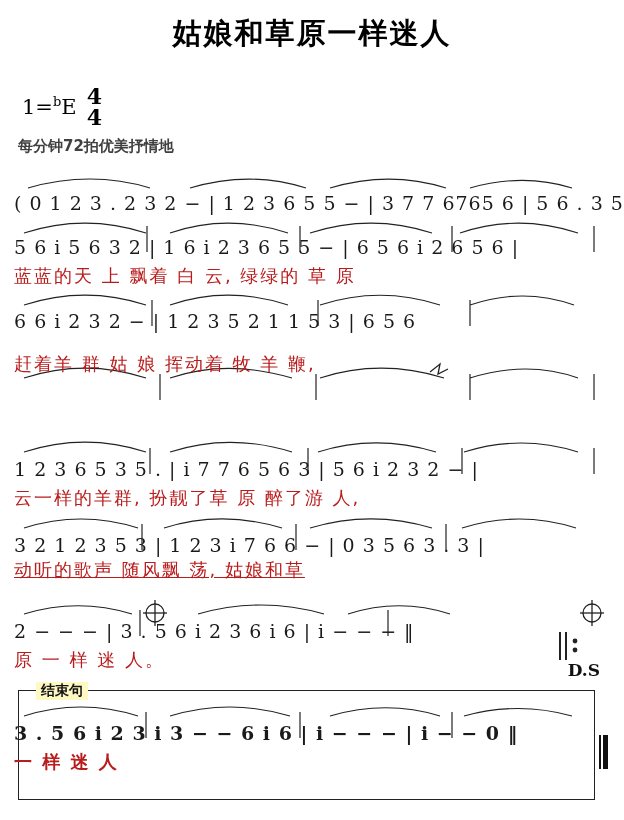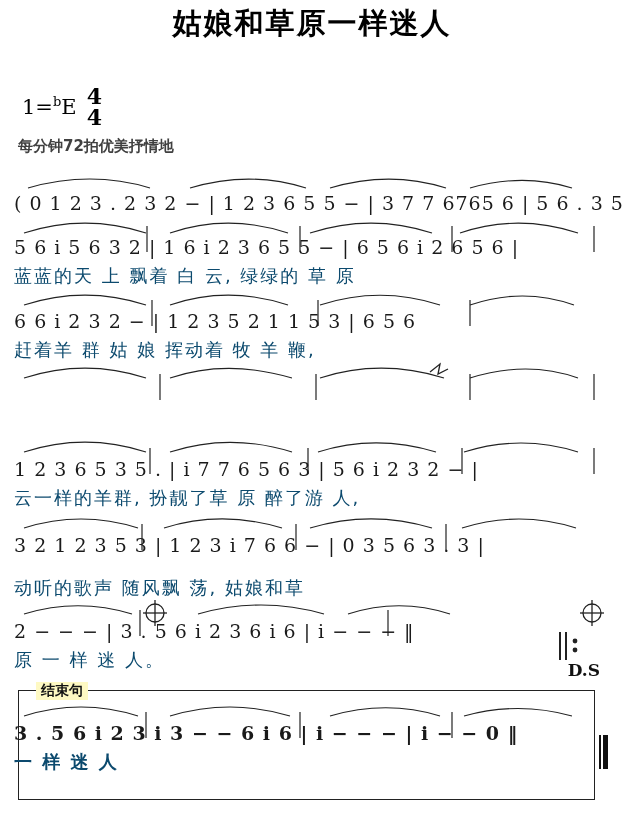--- a/index.html
+++ b/index.html
@@ -15,21 +15,21 @@
     overflow: hidden;
     position: relative;
   }
   .sheet {
     position: relative;
     width: 624px;
     height: 820px;
   }
   .title {
     position: absolute;
-    top: 4px;
+    top: 14px;
     left: 0;
     width: 624px;
     text-align: center;
     font-family: "DejaVu Serif", serif;
     font-weight: bold;
     font-size: 29px;
     letter-spacing: 2px;
     color: #000;
   }
   .key-sig {
@@ -85,21 +85,21 @@
   .notes {
     font-family: "DejaVu Serif", serif;
     font-size: 19px;
     color: #1a1a1a;
     white-space: nowrap;
     letter-spacing: 1px;
   }
   .lyrics {
     font-family: "DejaVu Sans", sans-serif;
     font-size: 18px;
-    color: #0c4a6e;
+    color: #b91c1c;
     white-space: nowrap;
     letter-spacing: 2px;
   }
   .ds-mark {
     position: absolute;
     right: 24px;
     top: 660px;
     font-family: "DejaVu Serif", serif;
     font-size: 17px;
     font-weight: bold;
@@ -263,32 +263,32 @@
     <div class="notes">( 0 1 2 3 . 2 3 2 − | 1 2 3 6 5 5 − | 3 7 7 6765 6 | 5 6 . 3 5 2  1 − )</div>
   </div>
 
   <div class="sys" style="top:236px;">
     <div class="notes">5 6 i 5 6 3 2 | 1 6 i 2 3 6 5 5 − | 6 5 6 i 2 6 5 6 |</div>
     <div class="lyrics" style="margin-top:6px;">蓝蓝的天 上 飘着 白 云, 绿绿的 草 原</div>
   </div>
 
   <div class="sys" style="top:310px;">
     <div class="notes">6 6 i 2 3 2 − | 1 2 3 5 2 1 1 5 3 | 6 5 6</div>
-    <div class="lyrics" style="margin-top:6px;">赶着羊 群 姑 娘 挥动着 牧 羊 鞭,</div>
+    <div class="lyrics" style="margin-top:20px;">赶着羊 群 姑 娘 挥动着 牧 羊 鞭,</div>
   </div>
 
 
   <div class="sys" style="top:458px;">
     <div class="notes">1 2 3 6 5 3 5 . | i 7 7 6 5 6 3 | 5 6 i 2 3 2 − |</div>
     <div class="lyrics" style="margin-top:6px;">云一样的羊群, 扮靓了草 原 醉了游 人,</div>
   </div>
 
   <div class="sys" style="top:534px;">
     <div class="notes">3 2 1 2 3 5 3 | 1 2 3 i 7 6 6 − | 0 3 5 6 3 . 3 |</div>
-    <div class="lyrics" style="margin-top:20px;">动听的歌声 随风飘 荡, 姑娘和草</div>
+    <div class="lyrics" style="margin-top:2px;text-decoration:underline;">动听的歌声 随风飘 荡, 姑娘和草</div>
   </div>
 
   <div class="sys" style="top:620px;">
     <div class="notes">2 − − − | 3 . 5 6 i 2 3 6 i 6 | i − − − ‖</div>
     <div class="lyrics" style="margin-top:6px;">原 一 样 迷 人。</div>
   </div>
 
   <div class="ds-mark">D.S</div>
 
   <div class="coda-box"></div>

